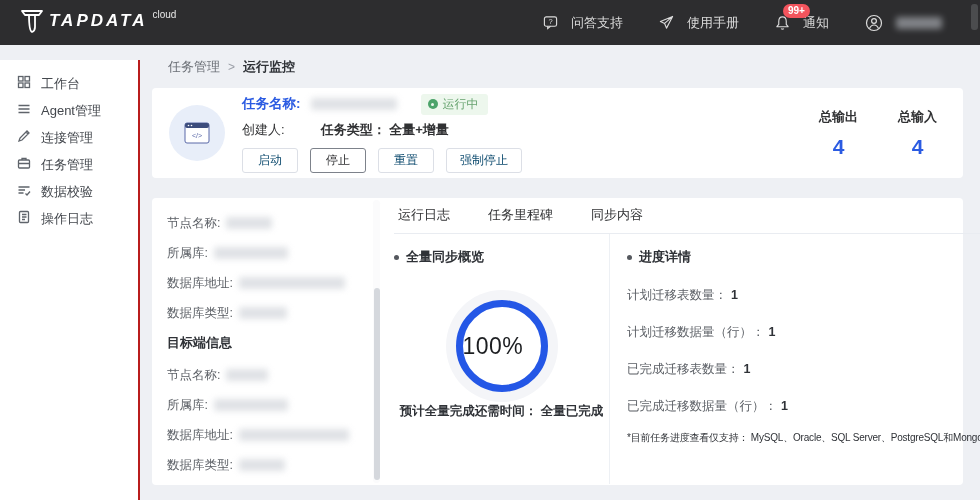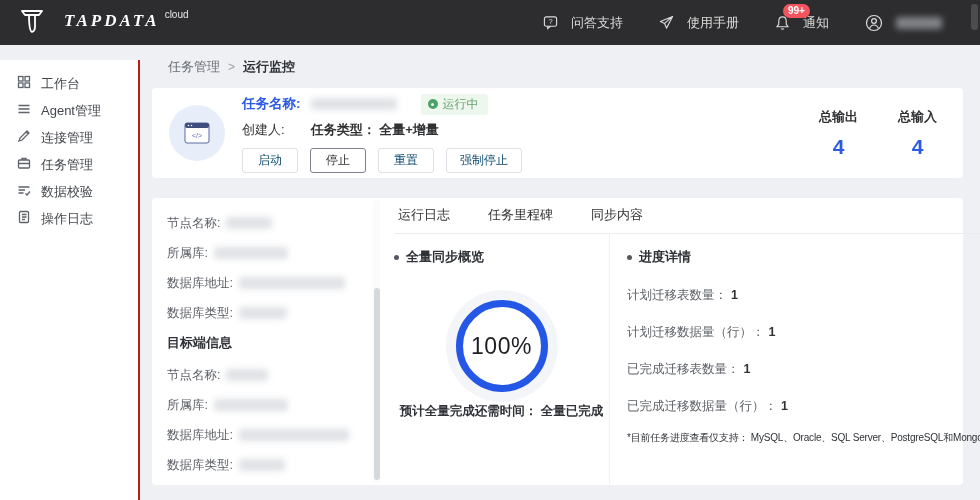--- a/index.html
+++ b/index.html
@@ -2,21 +2,21 @@
 <html><head>
 <meta charset="utf-8">
 <style>
   * { margin:0; padding:0; box-sizing:border-box; }
   html,body { width:980px; height:500px; overflow:hidden; }
   body { font-family:"Liberation Sans","DejaVu Sans",sans-serif; background:#eef0f4; color:#303133; position:relative; }
 
   
   .header { position:absolute; left:0; top:0; width:980px; height:45px; background:#2d2d2f; display:flex; align-items:center; z-index:10; }
   .logo { display:flex; align-items:flex-start; margin-left:20px; cursor:pointer; }
-  .logo-word { color:#fff; font-weight:bold; font-size:17px; letter-spacing:3px; font-style:italic; margin-left:20px; line-height:26px;font-family:Liberation Serif, serif; }
+  .logo-word { color:#fff; font-weight:bold; font-size:17px; letter-spacing:3px; font-style:italic; margin-left:5px; line-height:26px; }
   .logo-sup { color:#e8e8e8; font-size:10px; margin-left:5px; margin-top:1px; }
   .header-nav { margin-left:auto; display:flex; align-items:center; gap:36px; margin-right:38px; }
   .hnav-item { display:flex; align-items:center; gap:13px; color:#dcdcdc; font-size:13px; cursor:pointer; position:relative; }
   .hnav-item svg { display:block; }
   .badge-99 { position:absolute; top:-10px; left:8px; background:#f3545d; color:#fff; font-size:10px; font-weight:bold; line-height:14px; padding:0 5px; border-radius:8px; }
   .user-blur { width:46px; height:12px; }
 
   
   .page-scroll-thumb { position:absolute; right:2px; top:4px; width:7px; height:26px; background:#4b4c4e; border-radius:3px; z-index:11; }
 
@@ -33,21 +33,21 @@
   
   .card { background:#fff; border-radius:4px; position:absolute; }
   .task-card { left:152px; top:88px; width:811px; height:90px; display:flex; align-items:center; }
   .task-avatar { width:56px; height:56px; border-radius:50%; background:#e8eef9; margin-left:17px; flex:none; display:flex; align-items:center; justify-content:center; }
   .task-info { margin-left:17px; flex:1; }
   .t-row1 { display:flex; align-items:center; gap:10px; }
   .task-name-label { color:#2b5be2; font-weight:bold; font-size:13.5px; }
   .status-badge { background:#edf7ed; color:#67a36f; font-size:12px; border-radius:3px; padding:2px 9px 2px 7px; display:flex; align-items:center; gap:5px; margin-left:14px; }
   .status-dot { width:10px; height:10px; border-radius:50%; background:#4ca36a; display:inline-block; position:relative; }
   .status-dot::after { content:""; position:absolute; left:3.5px; top:3.5px; width:3px; height:3px; background:#edf7ed; border-radius:50%; }
-  .t-row2 { margin-top:6px; font-size:13px; color:#303133; display:flex; gap:26px; }
+  .t-row2 { margin-top:6px; font-size:13px; color:#303133; display:flex; gap:36px; }
   .t-row2 b { font-weight:bold; }
   .t-row3 { margin-top:9px; display:flex; gap:12px; }
   .btn { height:25px; min-width:56px; padding:0 13px; font-size:12px; border-radius:3px; background:#fff; border:1px solid #dcdfe6; color:#0c4a6e; cursor:pointer; font-family:inherit; }
   .btn.enabled { border-color:#7d828b; color:#303133; }
   .totals { display:flex; align-items:center; gap:10px; margin-right:26px; }
   .total-group { display:flex; align-items:center; gap:9px;flex-direction:column; }
   .total-group + .total-group { margin-left:30px; }
   .total-label { font-size:13px; color:#303133; font-weight:bold; }
   .total-value { font-size:21px; font-weight:bold; color:#2b5be2; }
 
@@ -62,21 +62,21 @@
   .tab-pane { flex:1; padding:0 14px; position:relative; }
   .tabs { display:flex; gap:34px; border-bottom:1px solid #e9ecf1; height:36px; align-items:flex-end; padding-left:2px; }
   .tab { font-size:13px; color:#303133; line-height:33px; border-bottom:2px solid transparent; cursor:pointer; padding:0 2px; }
   .tab.active { color:#2b5be2; font-weight:bold; border-bottom-color:#2b5be2; }
 
   .tab-content { display:flex; height:250px; }
   .overview-col { width:216px; flex:none; border-right:1px solid #edf0f4; padding-top:14px; }
   .sec-heading { font-size:13px; font-weight:bold; color:#2f3237; display:flex; align-items:center; gap:7px; }
   .bullet { width:5px; height:5px; border-radius:50%; background:#55585e; display:inline-block; }
   .progress-halo { width:112px; height:112px; border-radius:50%; background:#f4f5f8; margin:24px auto 0 auto; display:flex; align-items:center; justify-content:center; }
-  .progress-ring { width:92px; height:92px; border-radius:50%; background:#fff; border:7px solid #2457e6; display:flex; align-items:center; justify-content:center; }
+  .progress-ring { width:92px; height:92px; border-radius:50%; background:#fff; border:7px solid #2457e6; display:flex; align-items:center; }
   .progress-pct { font-size:23px; color:#1c1e21; letter-spacing:0.5px; }
   .eta-line { margin-top:1px; text-align:center; font-size:12.5px; font-weight:bold; color:#2f3237; white-space:nowrap; }
 
   .details-col { flex:1; padding:14px 0 0 17px; position:relative; }
   .detail-row { font-size:12.5px; color:#5c6066; margin-top:21px; height:16px; }
   .detail-row:first-of-type { margin-top:24px; }
   .detail-row b { color:#2f3237; font-weight:bold; margin-left:4px; }
   .footnote { margin-top:17px; font-size:10px; letter-spacing:-0.2px; color:#2f3237; white-space:nowrap; }
 
   

